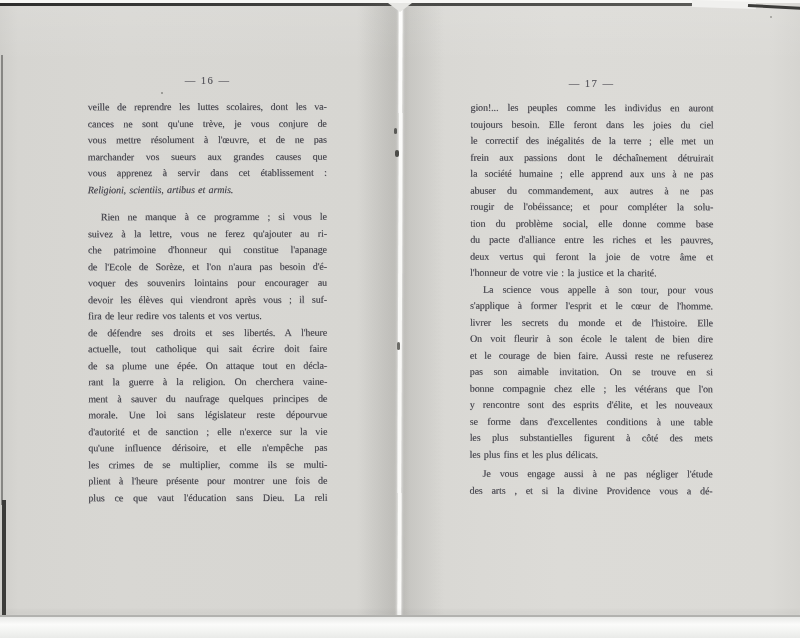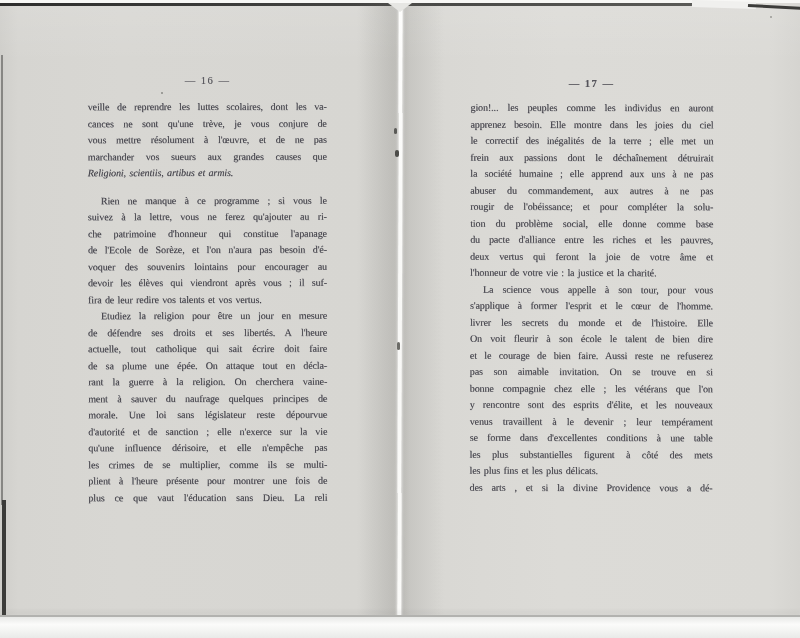--- a/index.html
+++ b/index.html
@@ -54,21 +54,21 @@
   .speck.s4{left:161px;top:92px;width:2px;height:2px;background:#8a8a86;}
   .speck.s5{left:770px;top:16px;width:2px;height:2px;background:#9a9a96;}
 
   
   .page-number{
     position:absolute;text-align:center;
     font-size:10.5px;color:#55545b;letter-spacing:1.5px;
     text-shadow:0.3px 0.3px 0.5px rgba(85,84,91,0.45);
   }
   .page-number.left{left:88px;top:75px;width:239px;}
-  .page-number.right{left:470px;top:78px;width:243px;font-weight:bold;}
+  .page-number.right{left:470px;top:78px;width:243px;}
 
   .text-block{
     position:absolute;
     font-size:10px;line-height:16.5px;color:#43424a;
     letter-spacing:-0.1px;word-spacing:1px;
     text-shadow:0.3px 0.3px 0.4px rgba(60,60,70,0.45);
   }
   .text-block.left{left:88px;top:99px;width:239px;transform:rotate(-0.1deg);}
   .text-block.right{left:470px;top:100px;width:243px;transform:rotate(0.15deg);}
 
@@ -102,63 +102,63 @@
   <div class="speck s3"></div>
   <div class="speck s4"></div>
   <div class="speck s5"></div>
 
   <div class="page-number left">— 16 —</div>
   <div class="text-block left">
       <div class="line">veille de reprendre les luttes scolaires, dont les va-</div>
       <div class="line">cances ne sont qu'une trève, je vous conjure de</div>
       <div class="line">vous mettre résolument à l'œuvre, et de ne pas</div>
       <div class="line">marchander vos sueurs aux grandes causes que</div>
+      <div class="line">vous apprenez à servir dans cet établissement :</div>
       <div class="line italic end">Religioni, scientiis, artibus et armis.</div>
       <div class="line indent gap">Rien ne manque à ce programme ; si vous le</div>
       <div class="line">suivez à la lettre, vous ne ferez qu'ajouter au ri-</div>
       <div class="line">che patrimoine d'honneur qui constitue l'apanage</div>
       <div class="line">de l'Ecole de Sorèze, et l'on n'aura pas besoin d'é-</div>
       <div class="line">voquer des souvenirs lointains pour encourager au</div>
       <div class="line">devoir les élèves qui viendront après vous ; il suf-</div>
       <div class="line end">fira de leur redire vos talents et vos vertus.</div>
-      <div class="line indent">Etudiez la religion pour être un jour en mesure</div>
       <div class="line">de défendre ses droits et ses libertés. A l'heure</div>
       <div class="line">actuelle, tout catholique qui sait écrire doit faire</div>
       <div class="line">de sa plume une épée. On attaque tout en décla-</div>
       <div class="line">rant la guerre à la religion. On cherchera vaine-</div>
       <div class="line">ment à sauver du naufrage quelques principes de</div>
       <div class="line">morale. Une loi sans législateur reste dépourvue</div>
       <div class="line">d'autorité et de sanction ; elle n'exerce sur la vie</div>
       <div class="line">qu'une influence dérisoire, et elle n'empêche pas</div>
       <div class="line">les crimes de se multiplier, comme ils se multi-</div>
       <div class="line">plient à l'heure présente pour montrer une fois de</div>
       <div class="line">plus ce que vaut l'éducation sans Dieu. La reli</div>
     </div>
 
   <div class="page-number right">— 17 —</div>
   <div class="text-block right">
       <div class="line">gion!... les peuples comme les individus en auront</div>
-      <div class="line">apprenez besoin. Elle montre dans les joies du ciel</div>
+      <div class="line">toujours besoin. Elle feront dans les joies du ciel</div>
       <div class="line">le correctif des inégalités de la terre ; elle met un</div>
       <div class="line">frein aux passions dont le déchaînement détruirait</div>
       <div class="line">la société humaine ; elle apprend aux uns à ne pas</div>
       <div class="line">abuser du commandement, aux autres à ne pas</div>
       <div class="line">rougir de l'obéissance; et pour compléter la solu-</div>
       <div class="line">tion du problème social, elle donne comme base</div>
       <div class="line">du pacte d'alliance entre les riches et les pauvres,</div>
       <div class="line">deux vertus qui feront la joie de votre âme et</div>
       <div class="line end">l'honneur de votre vie : la justice et la charité.</div>
       <div class="line indent">La science vous appelle à son tour, pour vous</div>
       <div class="line">s'applique à former l'esprit et le cœur de l'homme.</div>
       <div class="line">livrer les secrets du monde et de l'histoire. Elle</div>
       <div class="line">On voit fleurir à son école le talent de bien dire</div>
       <div class="line">et le courage de bien faire. Aussi reste ne refuserez</div>
       <div class="line">pas son aimable invitation. On se trouve en si</div>
       <div class="line">bonne compagnie chez elle ; les vétérans que l'on</div>
       <div class="line">y rencontre sont des esprits d'élite, et les nouveaux</div>
-      <div class="line">venus travaillent à le devenir ; leur tempérament</div>
       <div class="line">se forme dans d'excellentes conditions à une table</div>
       <div class="line">les plus substantielles figurent à côté des mets</div>
       <div class="line end">les plus fins et les plus délicats.</div>
+      <div class="line indent gap-sm">Je vous engage aussi à ne pas négliger l'étude</div>
       <div class="line">des arts , et si la divine Providence vous a dé-</div>
     </div>
 
 </div>
 
 </body></html>

